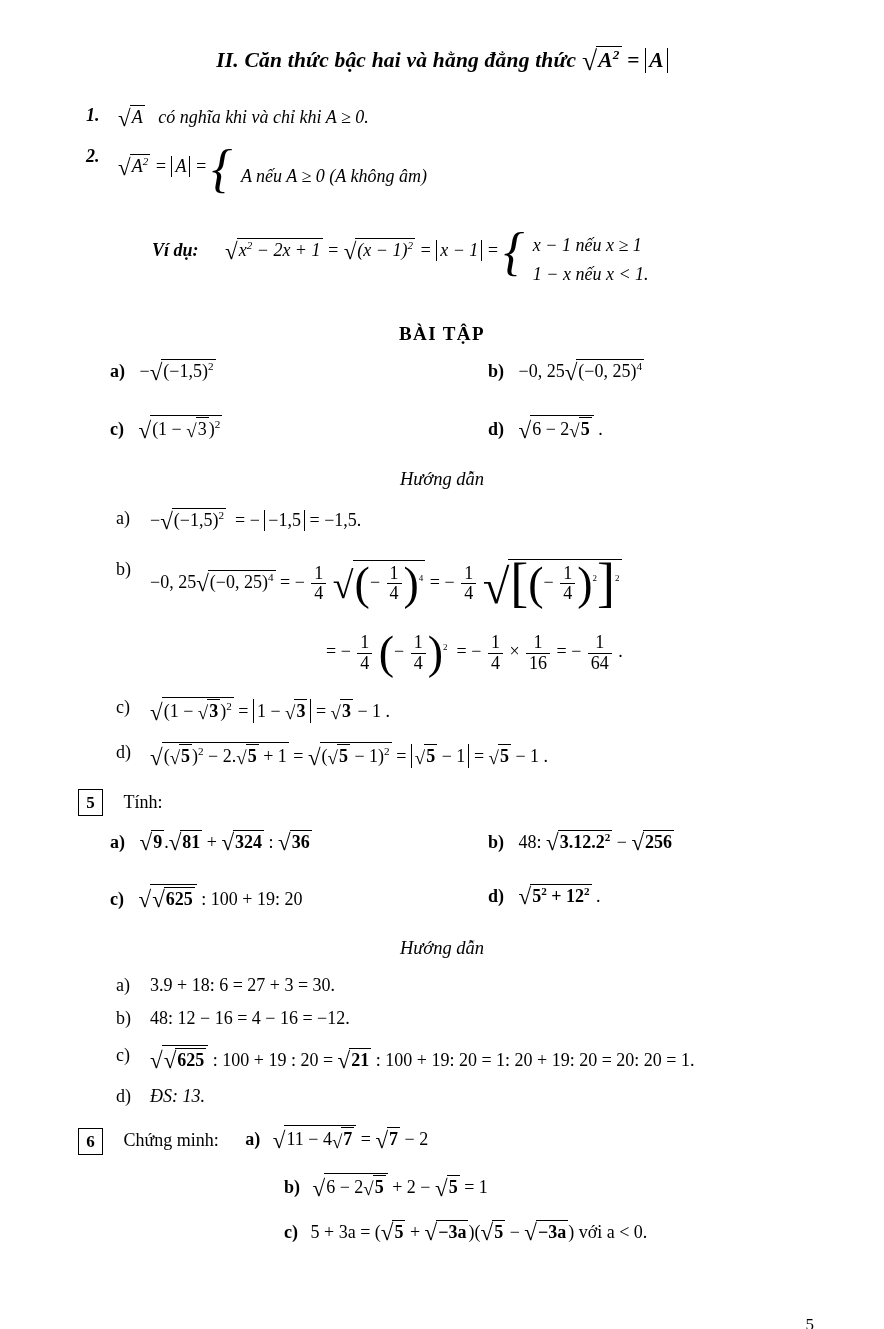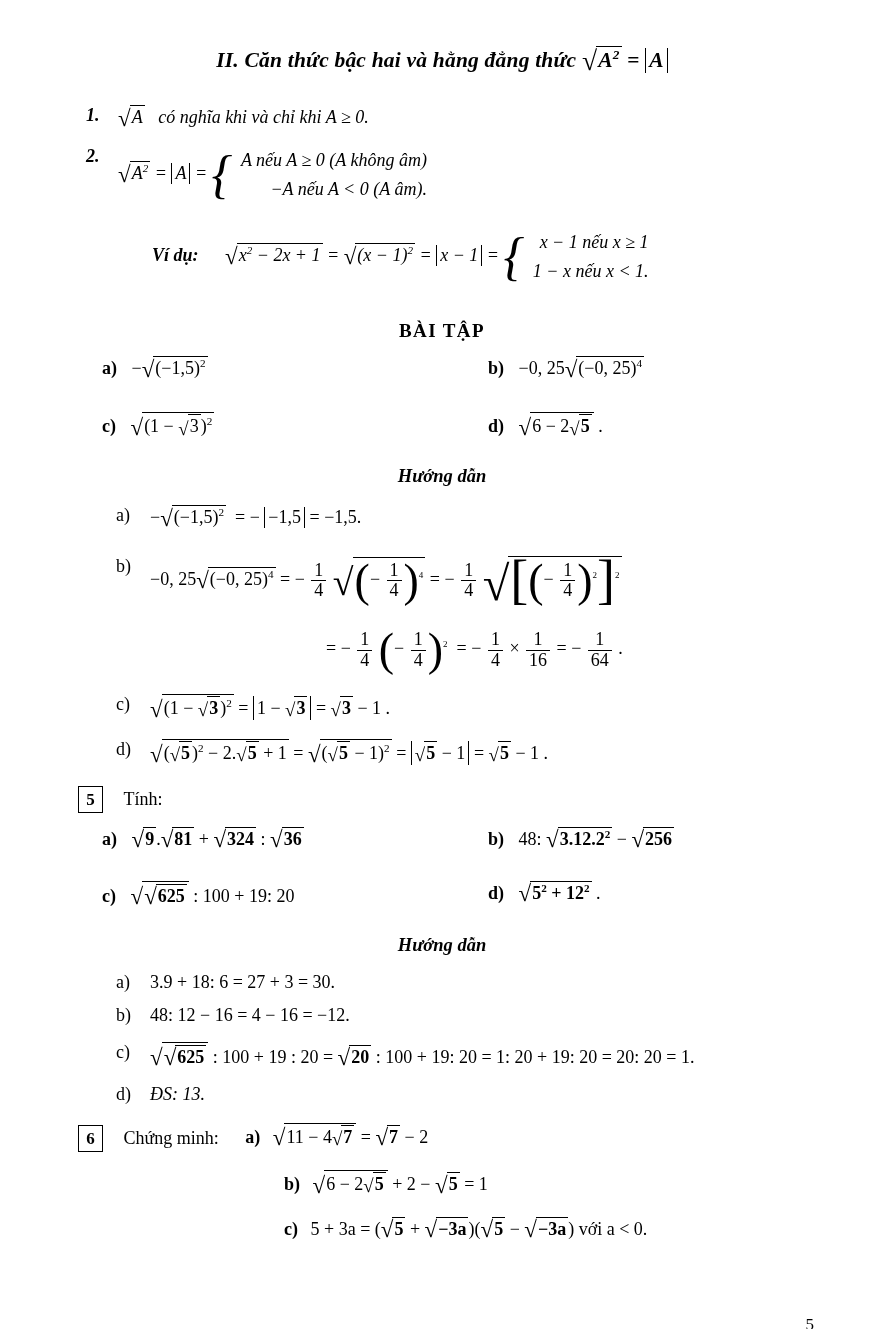--- a/index.html
+++ b/index.html
@@ -69,21 +69,21 @@
   .system { display: inline-block; vertical-align: middle; position: relative; }
   .system .brace {
     display: inline-block;
     font-size: 2.9em;
     line-height: 0.56;
     vertical-align: middle;
     font-weight: 300;
     margin-right: 4px;
     font-family: "Liberation Serif", serif;
   }
-  .system .rows { display: inline-block; vertical-align: middle; text-align: right; }
+  .system .rows { display: inline-block; vertical-align: middle; text-align: left; margin-top: 16px; }
   .system .rows > div { white-space: nowrap; line-height: 1.62; }
 
   
   .title {
     text-align: center;
     font-weight: bold;
     font-style: italic;
     font-size: 21.5px;
     margin: 46px 0 0 0;
     letter-spacing: 0.2px;
@@ -124,27 +124,27 @@
     text-align: center;
     font-weight: bold;
     font-size: 17px;
     vertical-align: middle;
     margin-right: 16px;
   }
   .exhead { margin-top: 22px; margin-left: 8px; font-size: 18px; }
   .exhead .tinh { vertical-align: middle; }
 
   .twocol { position: relative; margin-top: 14px; font-size: 18px; }
-  .twocol .c1 { position: absolute; left: 32px; }
+  .twocol .c1 { position: absolute; left: 40px; }
   .twocol .c2 { position: absolute; left: 418px; }
   .twocol .lab { font-weight: bold; margin-right: 10px; }
 
   .huongdan {
     text-align: center;
-    font-weight: bold;
+    font-weight: normal;
     font-style: italic;
     font-size: 18.5px;
     margin-top: 14px;
   }
 
   .sol { position: relative; margin-top: 18px; margin-left: 80px; font-size: 18px; }
   .sol .lab { position: absolute; left: -34px; }
   .solcont { position: relative; margin-top: 16px; margin-left: 80px; font-size: 18px; }
 
   .pagenum {
@@ -178,21 +178,20 @@
 
   <div class="numitem row2">
     <span class="lbl">2.</span>
     <span>
       <span class="rad"><span class="sign">√</span><span class="bar mi">A<span class="sup">2</span></span></span>
       = <span class="abs mi">A</span> =
       <span class="system">
         <span class="brace">{</span>
         <span class="rows">
           <div>A nếu A ≥ 0 (A không âm)</div>
-          <div>−A nếu A &lt; 0 (A âm).</div>
         </span>
       </span>
     </span>
   </div>
 
   <div class="vidu">
     <span class="vd">Ví dụ:</span>
     <span>
       <span class="rad"><span class="sign">√</span><span class="bar mi">x<span class="sup">2</span> − 2x + 1</span></span>
       =
@@ -336,21 +335,21 @@
 
   <div class="sol" style="margin-top:12px;">
     <span class="lab">b)</span>
     <span>48: 12 − 16 = 4 − 16 = −12.</span>
   </div>
 
   <div class="sol" style="margin-top:16px;">
     <span class="lab">c)</span>
     <span>
       <span class="rad"><span class="sign">√</span><span class="bar" style="padding-top:2px;"><span class="rad"><span class="sign">√</span><span class="bar"><b>625</b></span></span></span></span>
-      : 100 + 19 : 20 = <span class="rad"><span class="sign">√</span><span class="bar"><b>20</b></span></span> : 100 + 19: 20 = 1: 20 + 19: 20 = 20: 20 = 1.
+      : 100 + 19 : 20 = <span class="rad"><span class="sign">√</span><span class="bar"><b>21</b></span></span> : 100 + 19: 20 = 1: 20 + 19: 20 = 20: 20 = 1.
     </span>
   </div>
 
   <div class="sol" style="margin-top:14px;">
     <span class="lab">d)</span>
     <span class="mi">ĐS:    13.</span>
   </div>
 
   <div class="exhead" style="margin-top:18px;">
     <span class="exnum">6</span>

